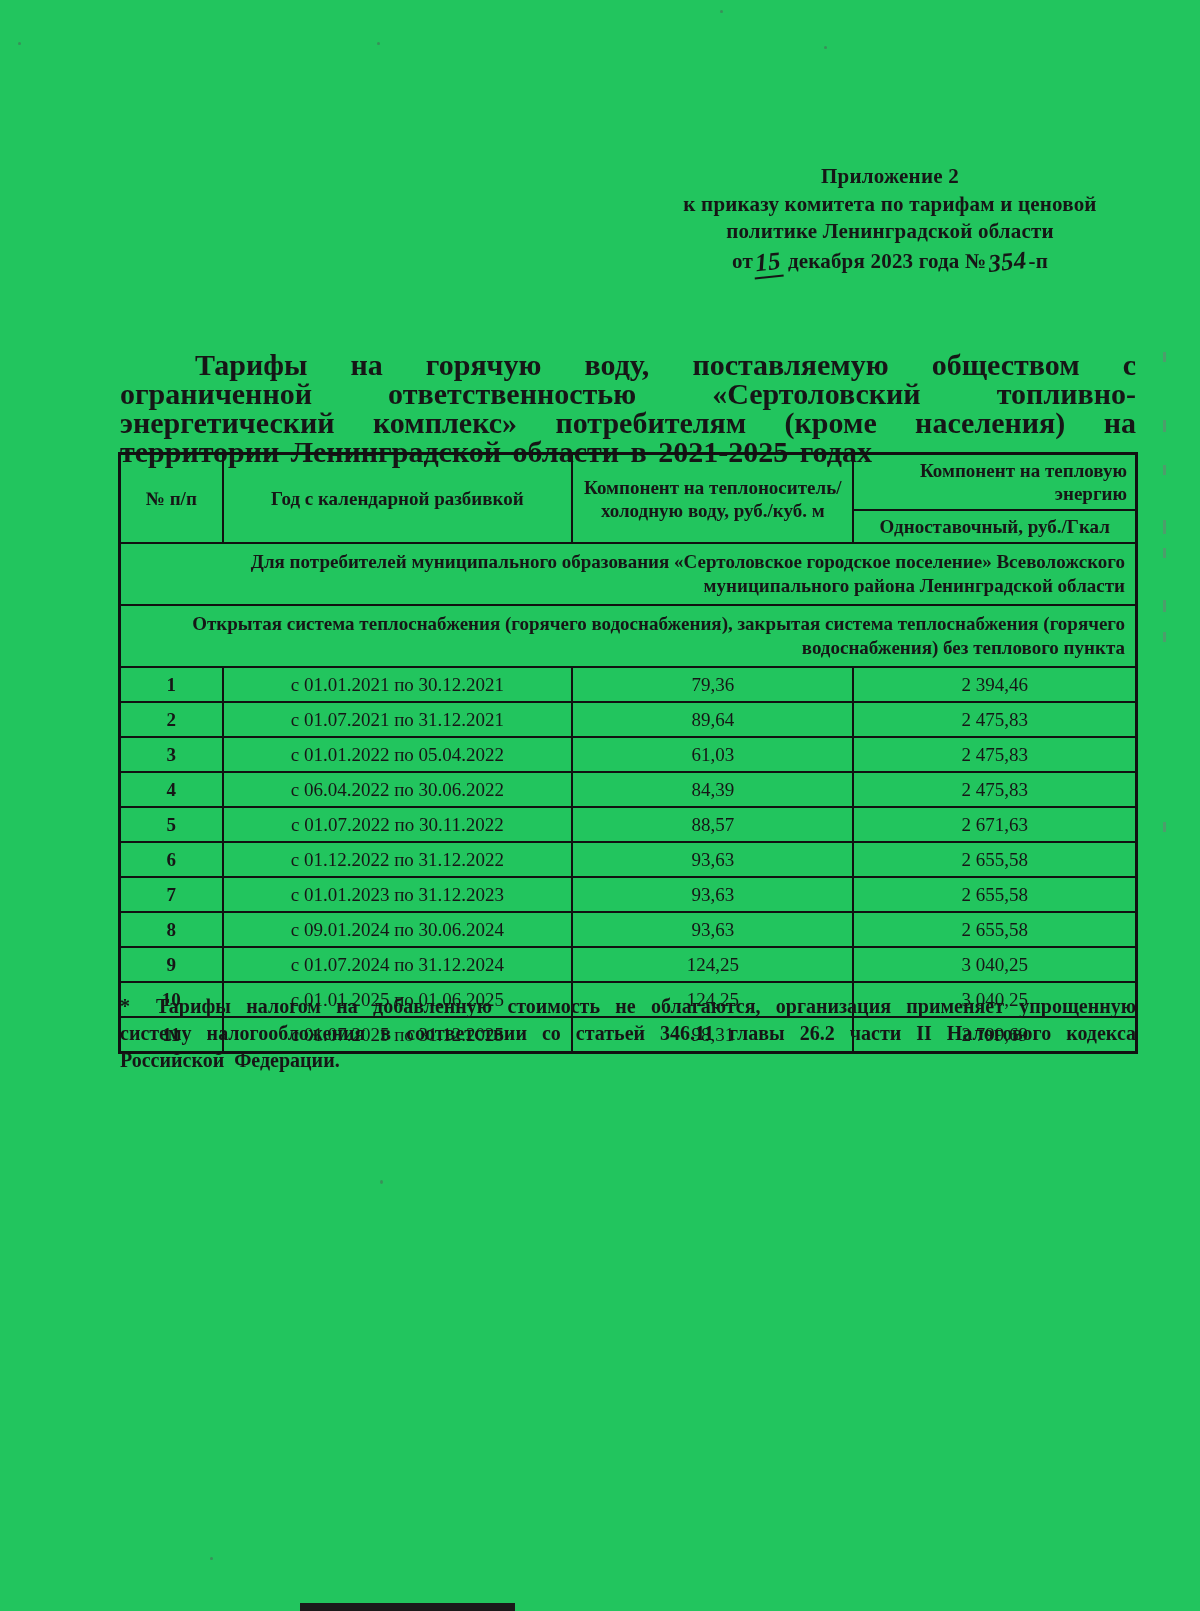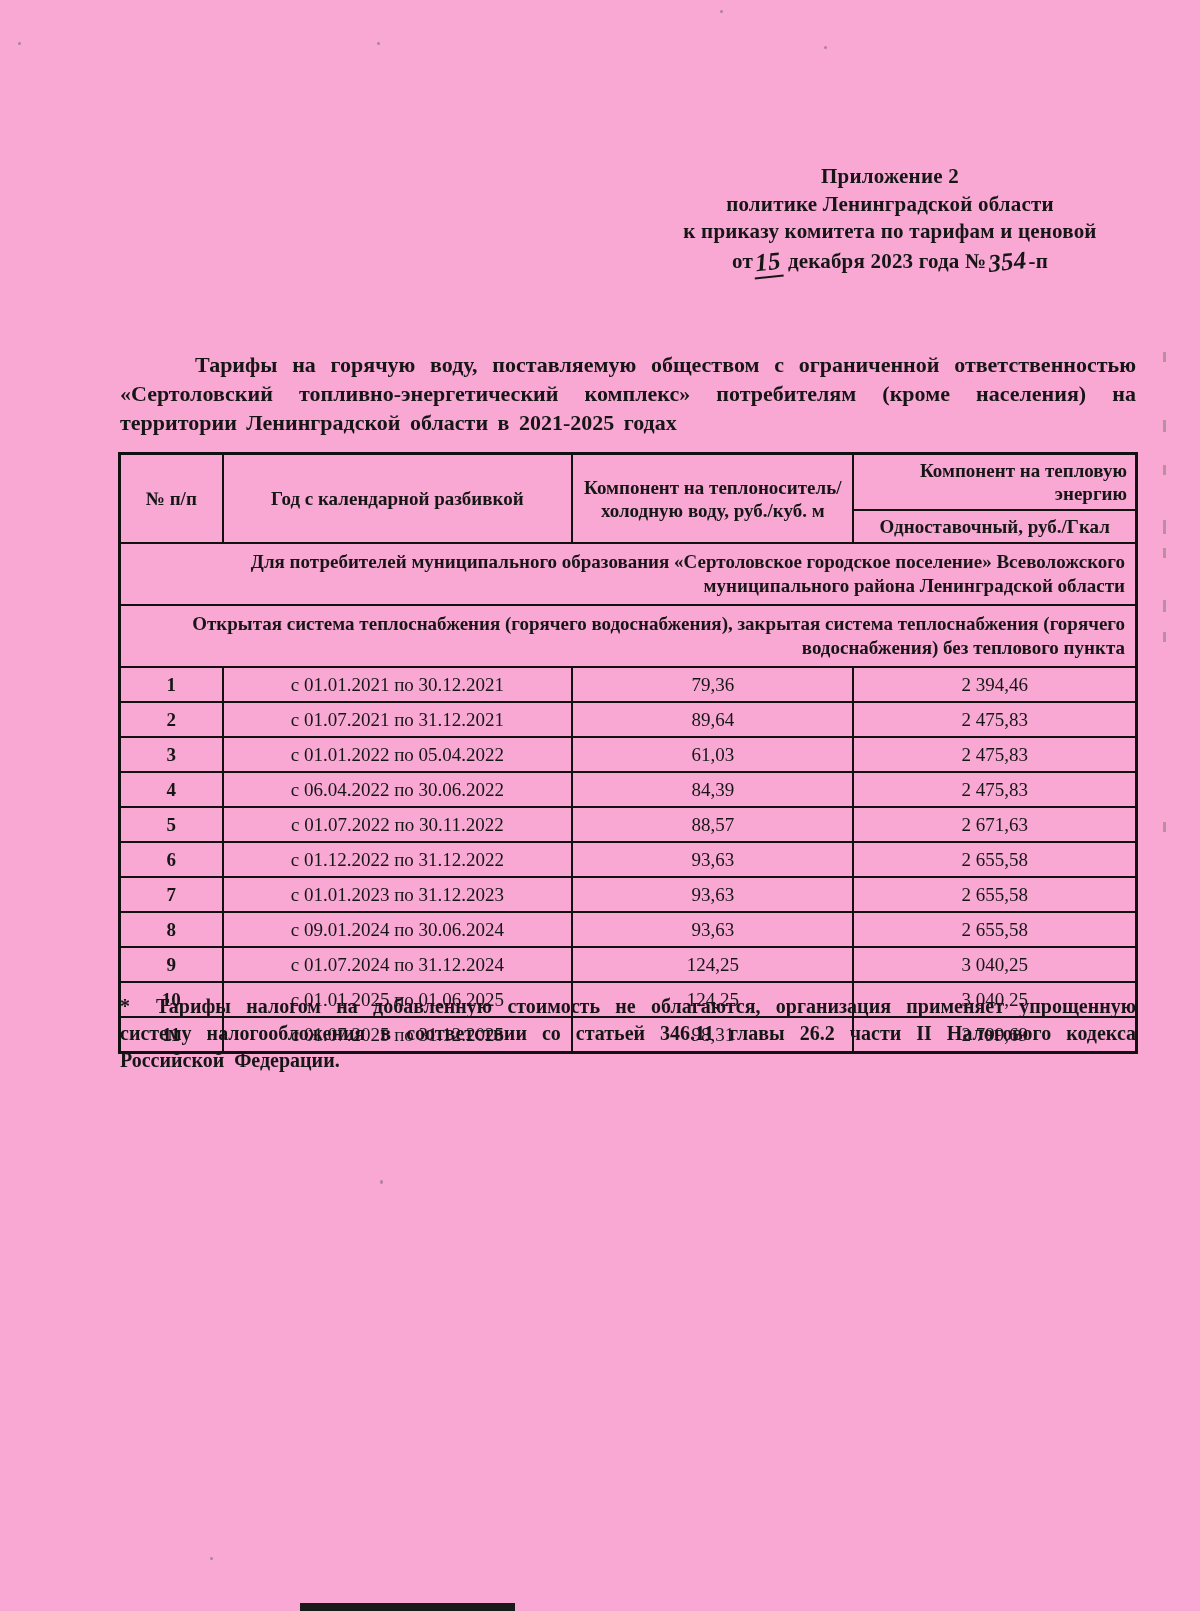--- a/index.html
+++ b/index.html
@@ -1,20 +1,20 @@
 <!DOCTYPE html>
 <html><head>
 <meta charset="utf-8">
 <style>
   html,body{margin:0;padding:0;background:#e8e8e8;}
   .page{
     position:relative;
     width:1200px;height:1611px;
     margin:0 auto;
-    background:#f9a8d4;
+    background:#22c55e;
     font-family:"Liberation Serif","DejaVu Serif",serif;
     color:#161616;
     overflow:hidden;
   }
   
   .doc-header{
     position:absolute;
     top:163px;left:655px;width:470px;
     text-align:center;
     font-size:21px;line-height:27.5px;
@@ -27,21 +27,21 @@
     font-weight:700;
     font-size:25px;
     transform:rotate(-6deg) translateY(2px);
     padding:0 2px;
   }
   .hw-underline{border-bottom:2px solid #161616;}
   
   .doc-title{
     position:absolute;
     top:350px;left:120px;width:1016px;
-    font-size:22px;line-height:29px;
+    font-size:30px;line-height:29px;
     font-weight:700;
     text-align:justify;
     text-indent:75px;
     word-spacing:4px;
   }
   
   .tariff-table{
     position:absolute;
     top:452px;left:118px;width:1020px;
     border-collapse:collapse;
@@ -81,22 +81,22 @@
   .speck{position:absolute;background:#555;opacity:.45;border-radius:50%;}
   .edge-mark{position:absolute;background:#777;opacity:.5;}
 </style>
 </head>
 <body>
 
 <div class="page">
 
   <div class="doc-header">
     <div>Приложение 2</div>
+    <div>к приказу комитета по тарифам и ценовой</div>
     <div>политике Ленинградской области</div>
-    <div>к приказу комитета по тарифам и ценовой</div>
     <div>
       <span>от</span><span class="handwritten hw-underline">15</span>
       <span>декабря 2023 года №</span><span class="handwritten">354</span><span>-п</span>
     </div>
   </div>
 
   <div class="doc-title">Тарифы на горячую воду, поставляемую обществом с ограниченной ответственностью «Сертоловский топливно-энергетический комплекс» потребителям (кроме населения) на территории Ленинградской области в 2021-2025 годах</div>
 
   <table class="tariff-table">
     <tbody>

